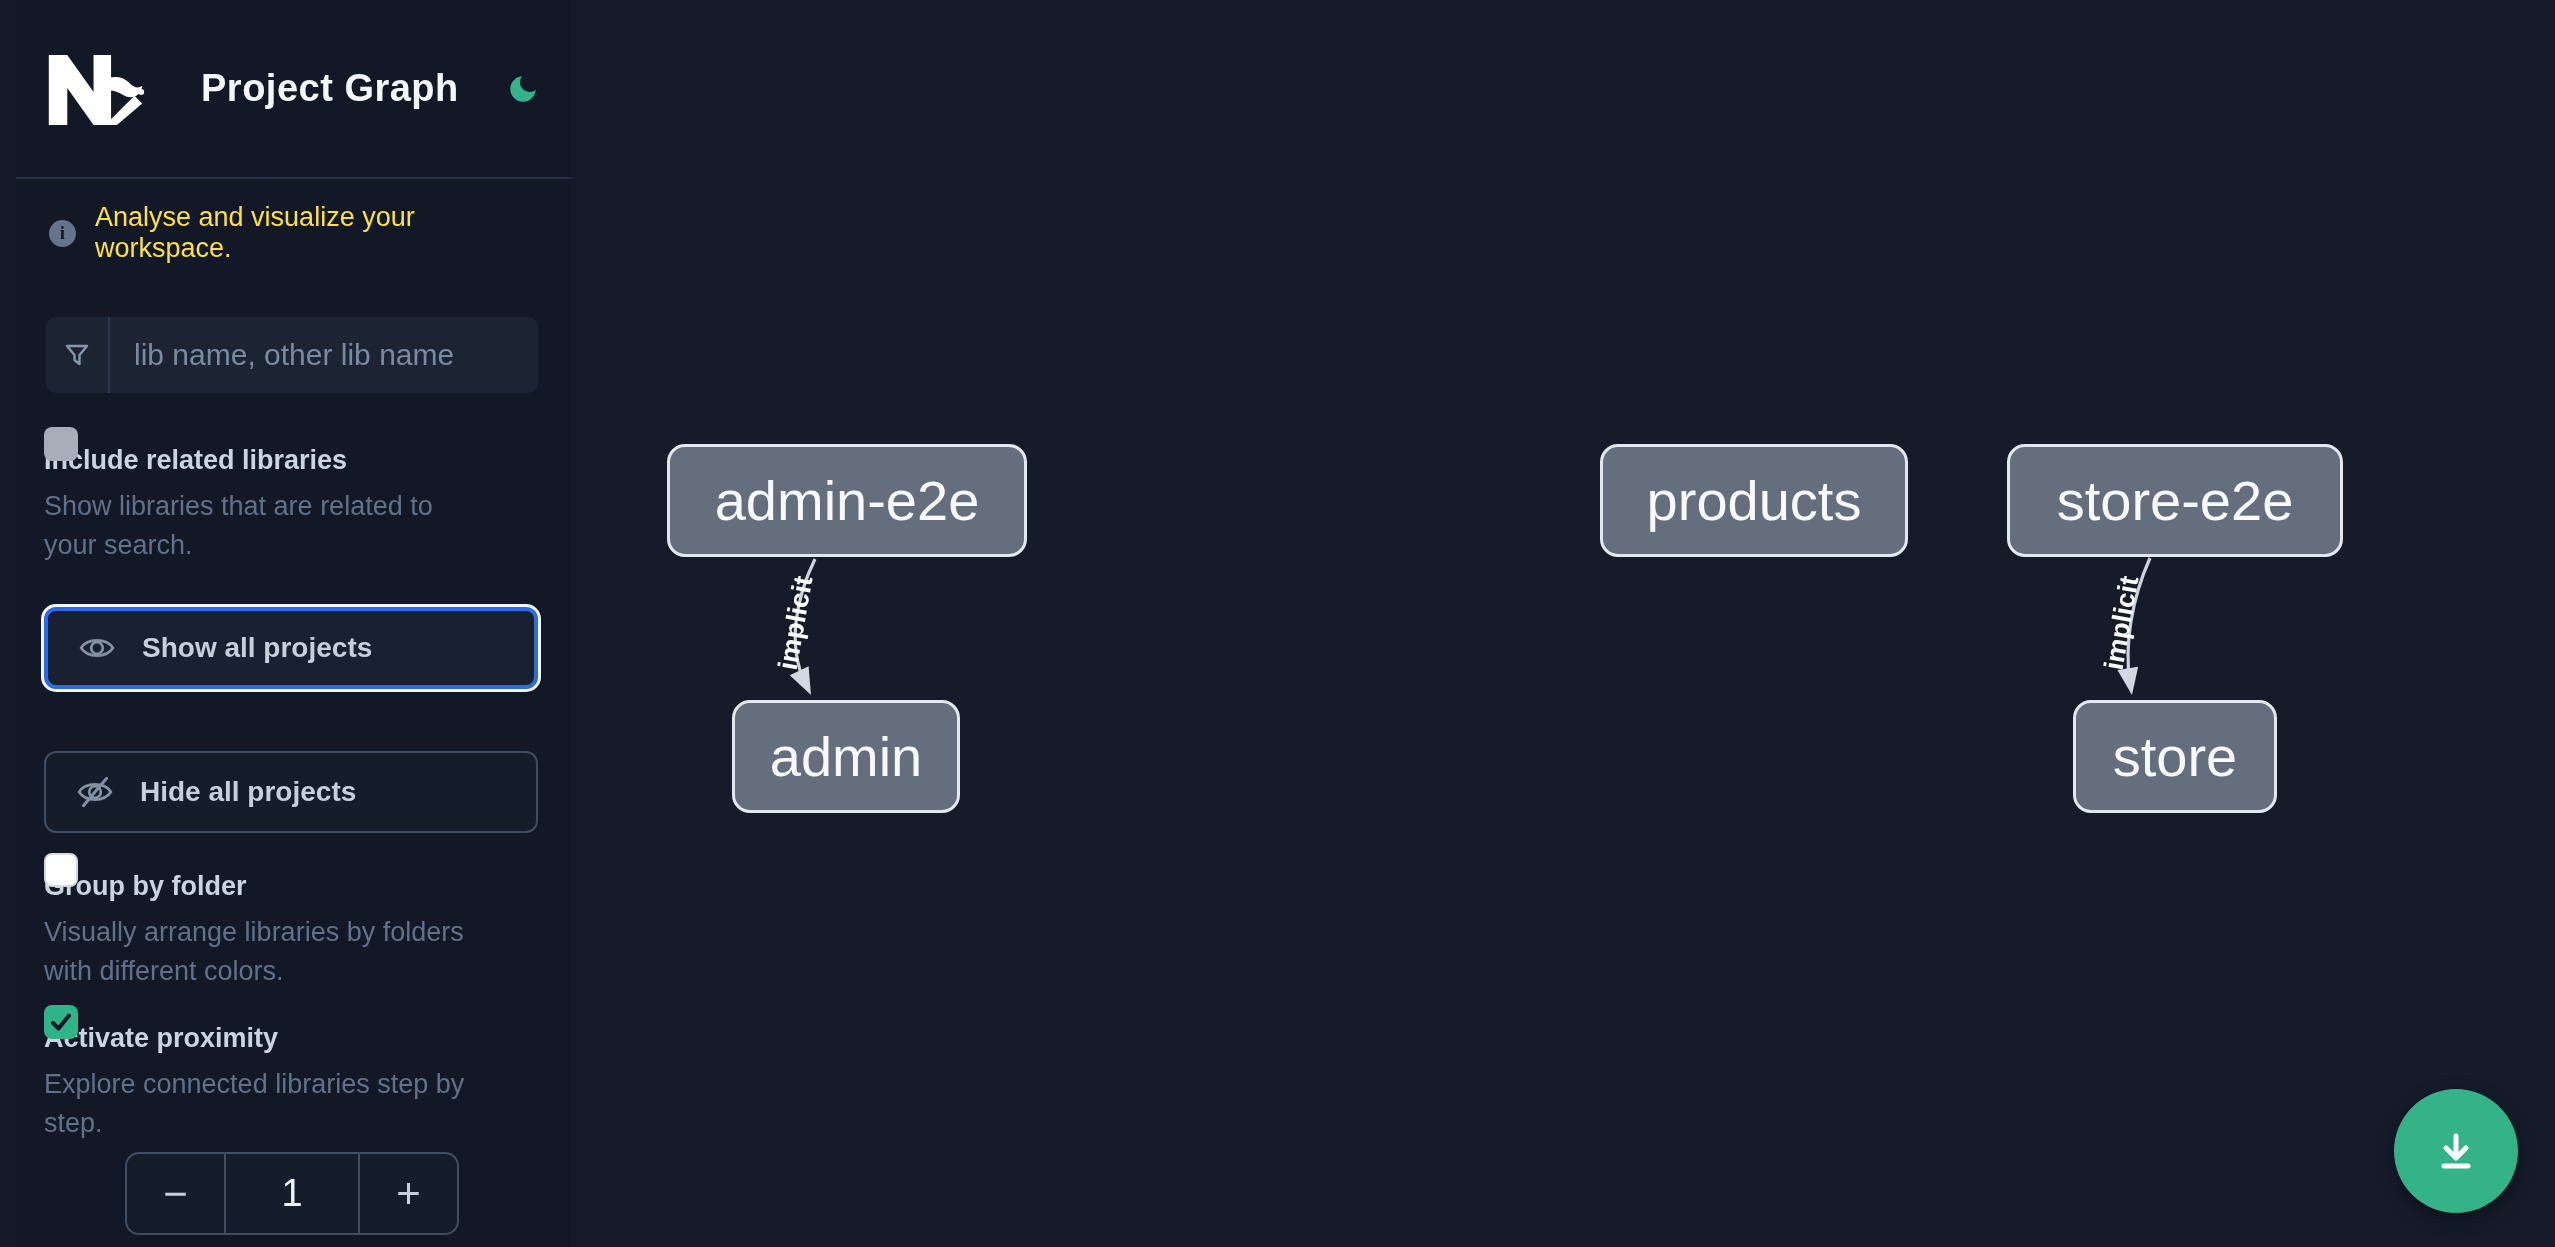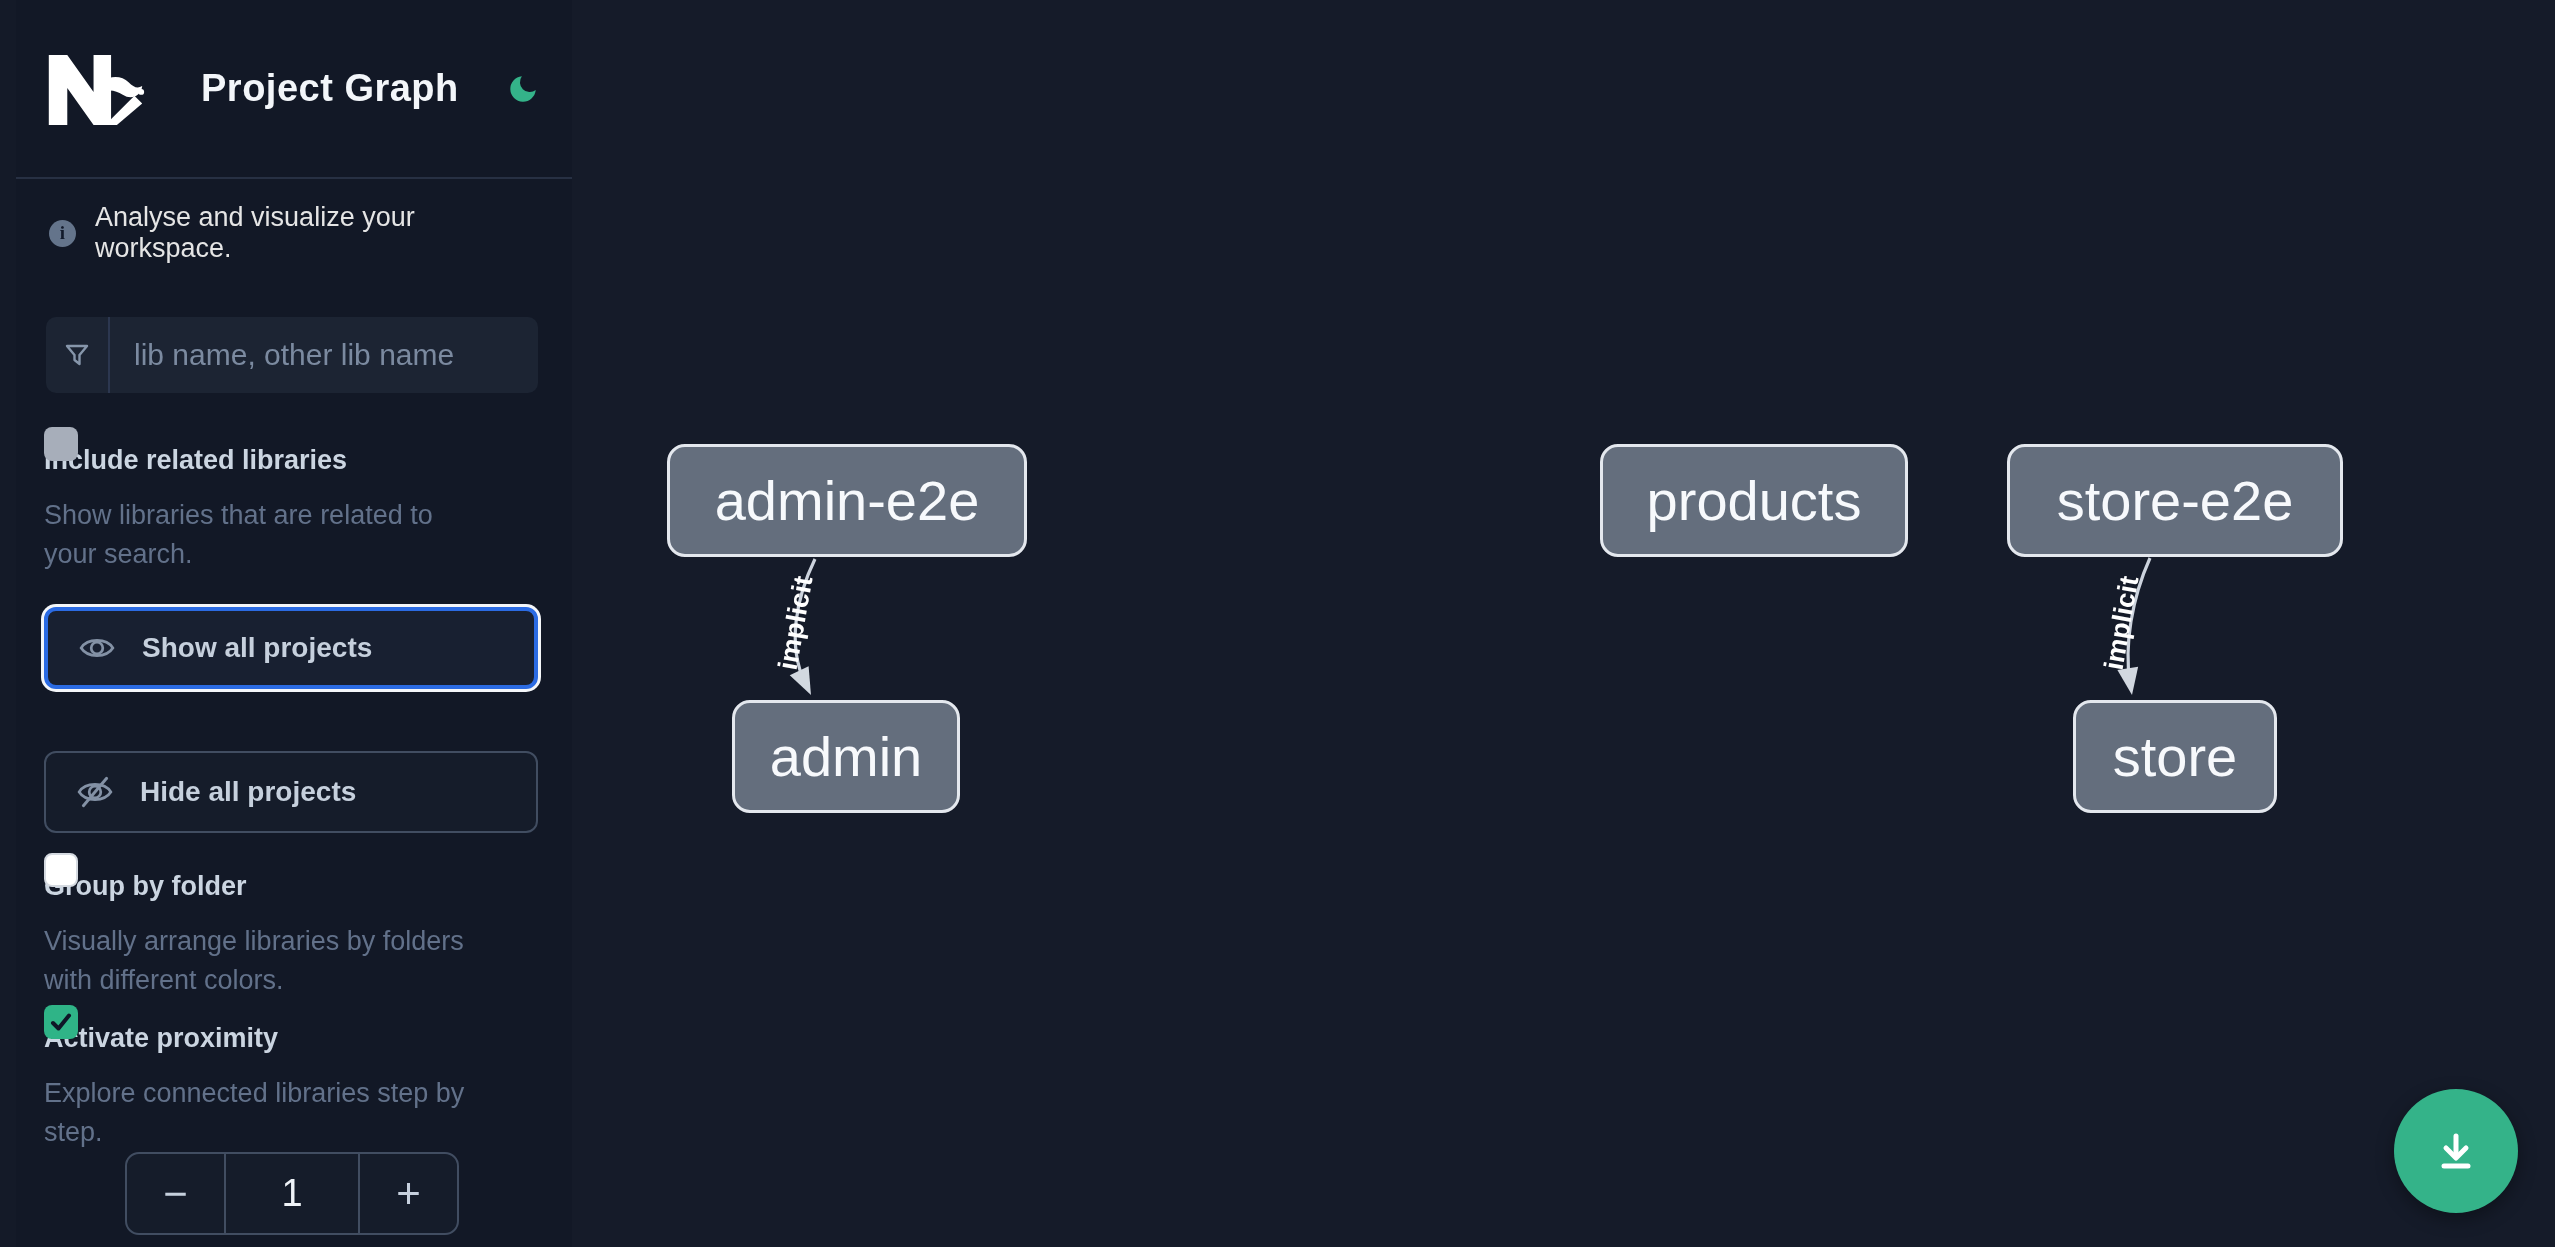--- a/index.html
+++ b/index.html
@@ -9,35 +9,35 @@
   
   .sidebar{position:absolute;left:16px;top:0;width:572px;height:1247px;background:#121826;padding-left:48px;}
   .sb-header{position:absolute;left:0;top:0;width:557px;height:177px;display:flex;align-items:center;padding-left:30px;}
   .nx-logo{width:99px;height:72px;flex:0 0 auto;}
   .sb-title{margin:0 0 0 56px;font-size:38px;font-weight:700;color:#f3f6fa;letter-spacing:.5px;}
   .theme-btn{margin-left:42px;background:none;border:none;padding:0;cursor:pointer;width:44px;height:44px;display:flex;align-items:center;justify-content:center;}
   .sb-divider{position:absolute;left:0;top:177px;width:557px;height:2px;background:#273043;}
 
   .info-row{position:absolute;left:33px;top:202px;width:500px;display:flex;align-items:center;gap:19px;}
   .info-icon{width:27px;height:27px;border-radius:50%;background:#64748b;color:#121a2b;font-weight:800;font-size:19px;display:flex;align-items:center;justify-content:center;flex:0 0 auto;font-family:"Liberation Serif",serif;}
-  .info-text{color:#e5e5e5;font-size:27px;}
+  .info-text{color:#fde047;font-size:27px;}
 
   .search-box{position:absolute;left:30px;top:317px;width:492px;height:76px;background:#1c2433;border-radius:10px;display:flex;align-items:stretch;overflow:hidden;}
   .search-icon-seg{width:64px;display:flex;align-items:center;justify-content:center;border-right:2px solid #2c3750;flex:0 0 auto;}
   .search-input{flex:1;background:transparent;border:none;outline:none;color:#cbd5e1;font-size:30px;padding:0 24px;}
   .search-input::placeholder{color:#7b8aa0;opacity:1;}
 
   .option{position:absolute;left:28px;width:500px;cursor:pointer;}
   .opt-box{position:absolute;left:0;top:2px;width:34px;height:34px;border-radius:8px;}
   .box-gray{background:#a7aeba;}
   .box-white{background:#ffffff;border:2px solid #d4d9e0;}
   .box-green{background:#2fb487;display:flex;align-items:center;justify-content:center;}
   .opt-text{margin-left:56px;}
   .opt-label{display:block;color:#cbd5e1;font-size:27px;font-weight:700;line-height:34px;}
-  .opt-desc{display:block;color:#62718a;font-size:27px;line-height:39px;margin-top:19px;width:440px;}
+  .opt-desc{display:block;color:#62718a;font-size:27px;line-height:39px;margin-top:10px;width:440px;}
   .opt-related{top:425px;}
   .opt-group{top:851px;}
   .opt-proximity{top:1003px;}
 
   .sb-btn{position:absolute;left:28px;width:494px;height:82px;display:flex;align-items:center;gap:26px;padding:0 0 0 30px;border-radius:12px;cursor:pointer;font-size:28px;font-weight:600;color:#c6d0dd;}
   .btn-show{top:607px;background:#182031;border:4px solid #2b6be3;box-shadow:0 0 0 3px #f4f6f9;}
   .btn-hide{top:706px;background:#151c2a;border:2px solid #414d61;margin-top:45px;}
 
   .stepper{position:absolute;left:109px;top:1152px;width:334px;height:83px;border:2px solid #414d61;border-radius:14px;display:flex;align-items:stretch;background:#151c2a;overflow:hidden;}
   .step-btn{flex:0 0 97px;background:transparent;border:none;color:#c6d0dd;font-size:42px;font-weight:300;cursor:pointer;display:flex;align-items:center;justify-content:center;padding:0;}

